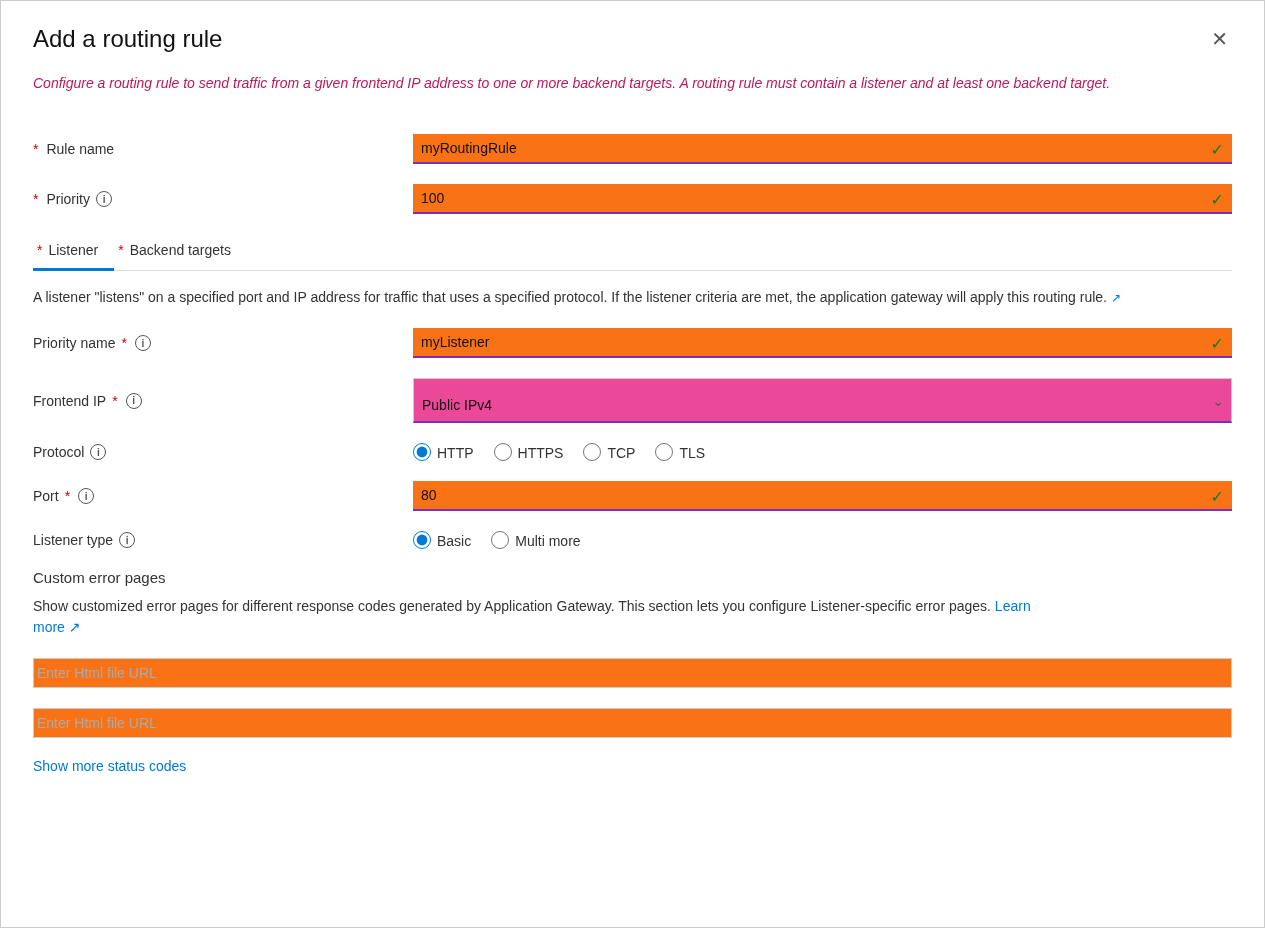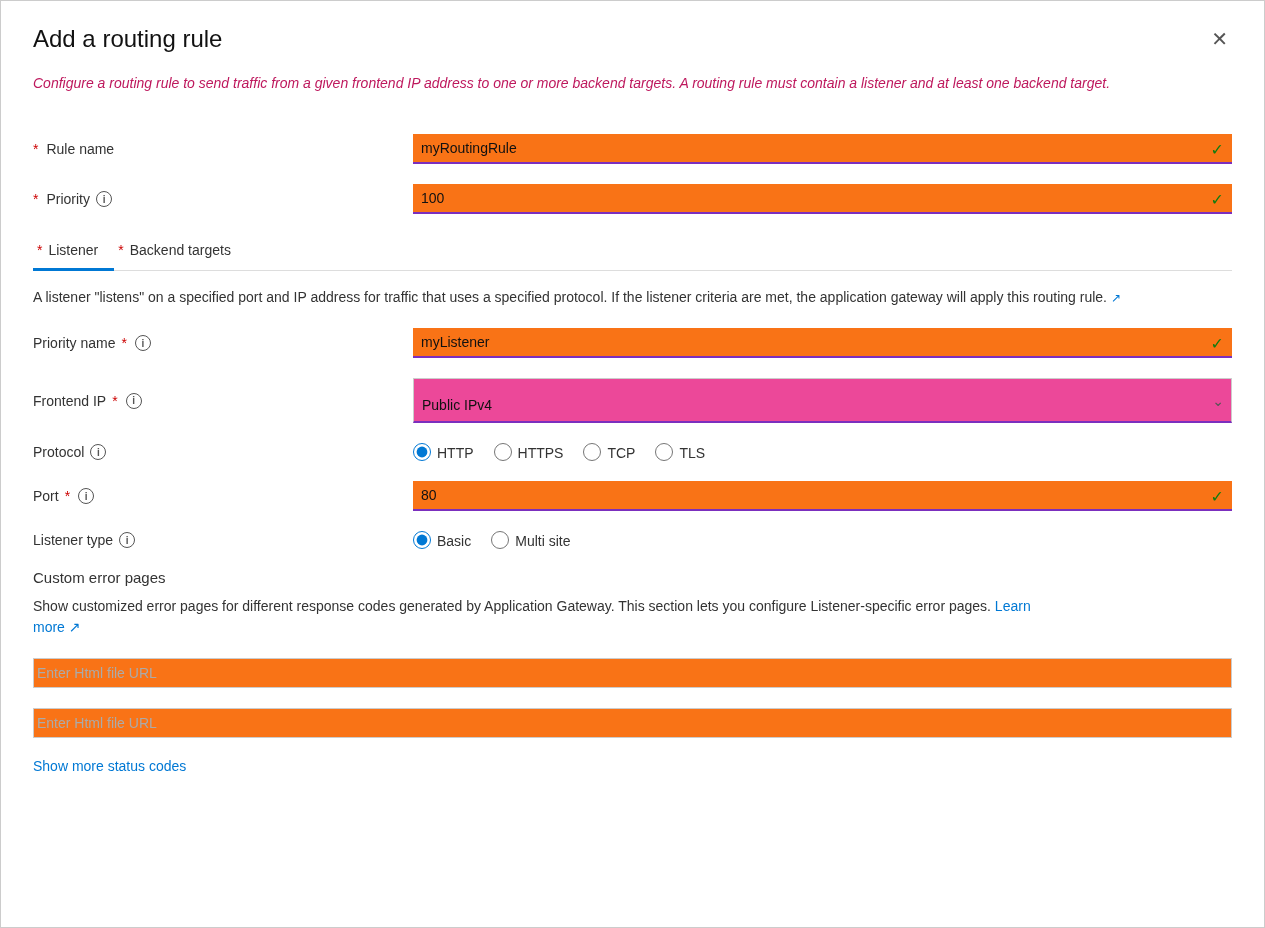--- a/index.html
+++ b/index.html
@@ -327,21 +327,21 @@
       <span class="info-icon">i</span>
     </div>
     <div class="form-control">
       <div class="radio-group">
         <label class="radio-option">
           <input class="radio-input" type="radio" name="listener_type" checked="" style="">
           <span>Basic</span>
         </label>
         <label class="radio-option">
           <input class="radio-input" type="radio" name="listener_type" style="">
-          <span>Multi site</span>
+          <span>Multi more</span>
         </label>
       </div>
     </div>
   </div>
 
   <div class="section-heading">Custom error pages</div>
   <p class="section-desc">
     <span>Show customized error pages for different response codes generated by Application Gateway. This section lets you configure Listener-specific error pages.</span>
     <a href="#">
       <span>Learn more</span>

